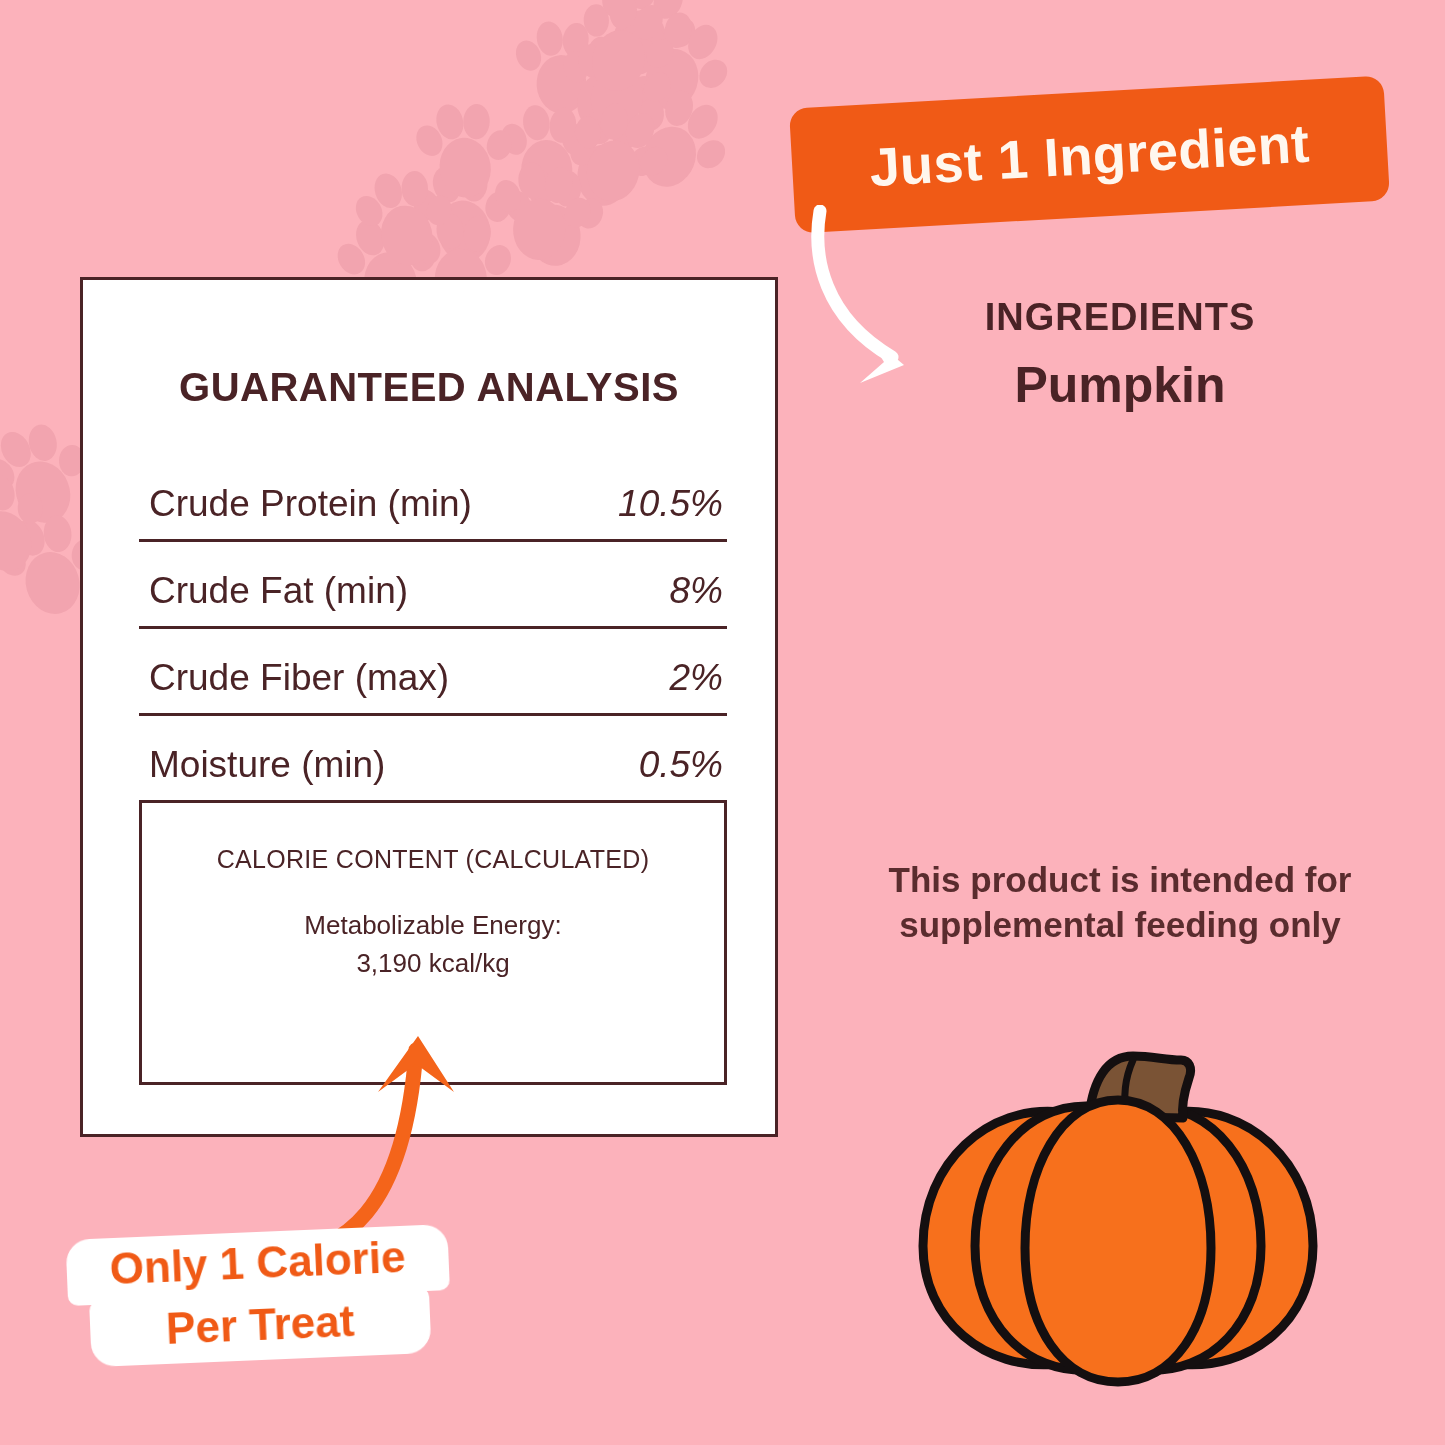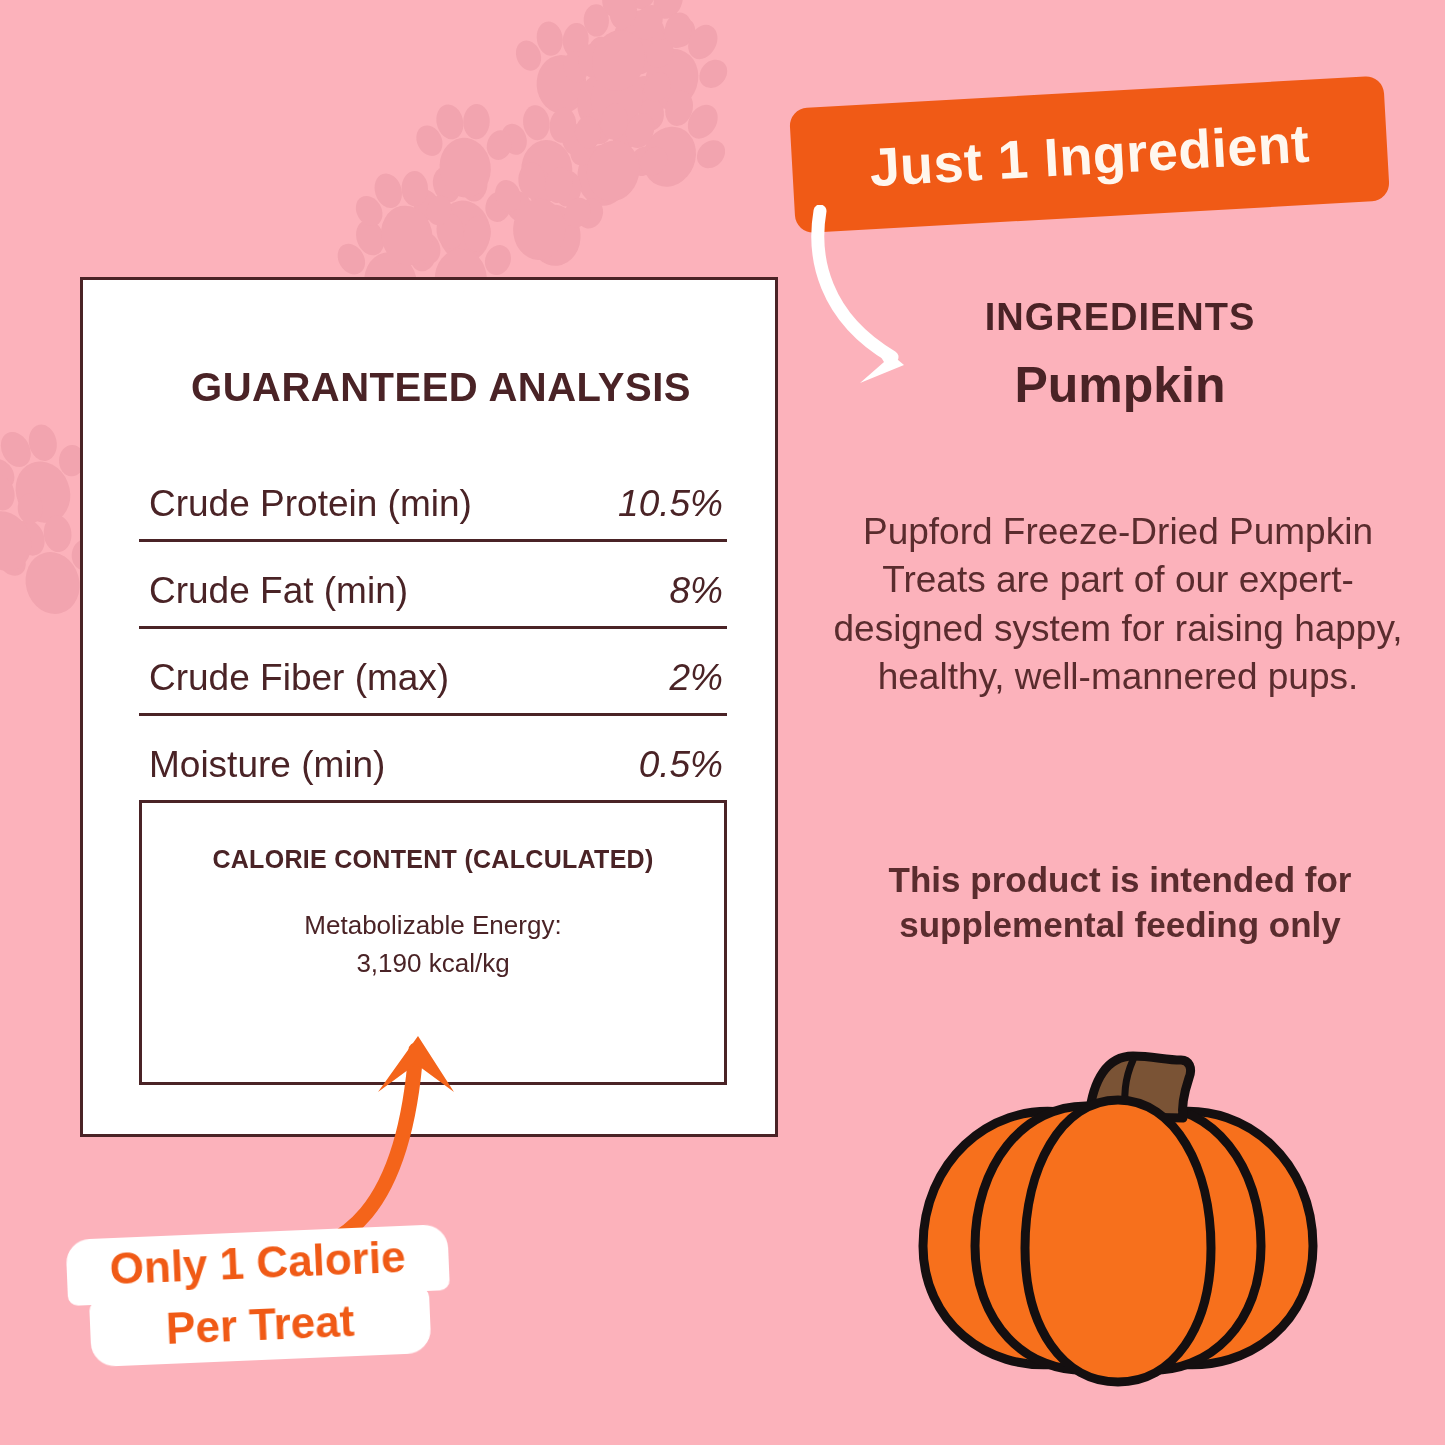--- a/index.html
+++ b/index.html
@@ -43,21 +43,20 @@
   }
   #analysis-title {
     position: absolute;
     left: 0; top: 85px;
     width: 100%;
     text-align: center;
     font-size: 40px;
     font-weight: bold;
     letter-spacing: 0.5px;
     color: #4A2326;
-    padding-left: 12px;
   }
   #analysis-rows {
     position: absolute;
     left: 56px;
     top: 175px;
     width: 588px;
   }
   .an-row {
     display: flex;
     justify-content: space-between;
@@ -79,21 +78,21 @@
     width: 588px;
     height: 285px;
     border: 3px solid #4A2326;
     box-sizing: border-box;
     text-align: center;
     color: #4A2326;
   }
   #calorie-heading {
     margin-top: 42px;
     font-size: 25px;
-    font-weight: bold;
+    font-weight: normal;
     letter-spacing: 0.3px;
   }
   #calorie-energy {
     margin-top: 33px;
     font-size: 26px;
     font-weight: normal;
     line-height: 1.45;
   }
   #calorie-pertreat {
     margin-top: 34px;
@@ -288,21 +287,20 @@
   </div>
 
   <svg id="white-arrow" viewBox="0 0 210 210">
     <path d="M32 6 C24 52, 36 112, 104 152" stroke="#FFFFFF" stroke-width="13" fill="none" stroke-linecap="round"></path>
     <path d="M78 128 L116 160 L72 178 L96 157 Z" fill="#FFFFFF"></path>
   </svg>
 
   <div id="ingredients-value">Pumpkin</div>
   <div id="ingredients-heading">INGREDIENTS</div>
 
-  <div id="description">Pupford Freeze-Dried Pumpkin Treats are part of our expert-designed system for raising happy, healthy, well-mannered pups.</div>
 
   <div id="supplemental-note">This product is intended for supplemental feeding only</div>
 
   <svg id="orange-arrow" viewBox="0 0 230 235">
     <path d="M8 228 C74 224, 136 186, 148 22" stroke="#F4641A" stroke-width="15" fill="none" stroke-linecap="round"></path>
     <path d="M110 64 L150 8 L186 64 L148 36 Z" fill="#F4641A"></path>
   </svg>
 
   <div id="calorie-badge">
     <div id="badge-line-1" class="badge-line">Only 1 Calorie</div>

